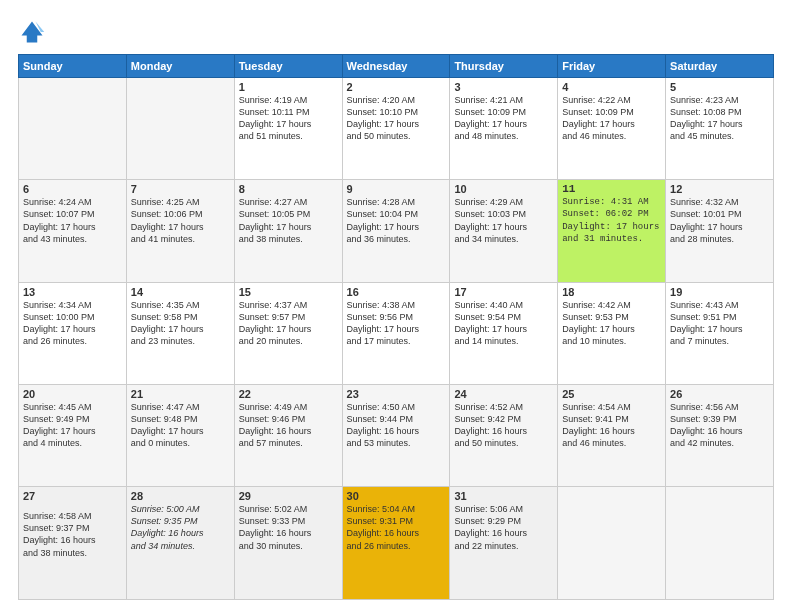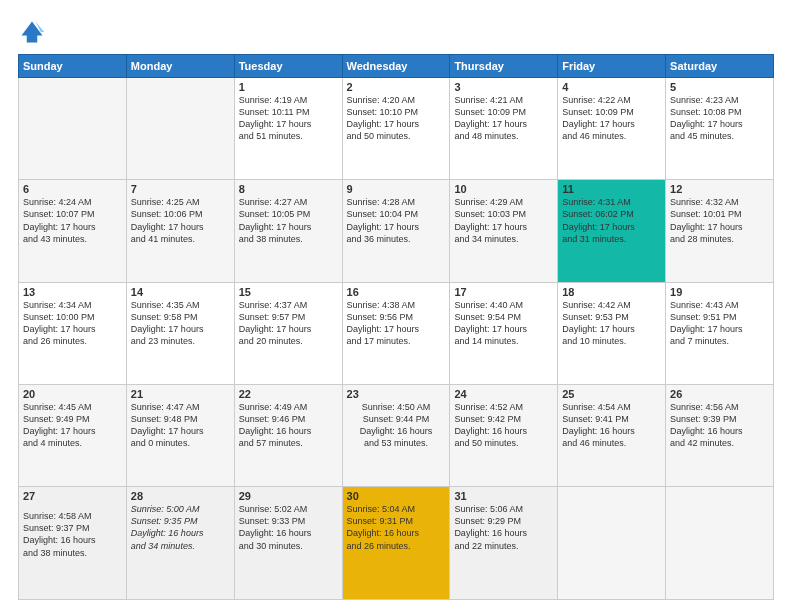--- a/index.html
+++ b/index.html
@@ -209,21 +209,21 @@
 Daylight: 17 hours
 and 36 minutes.</div>
           </td>
           <td style="background: rgb(245, 245, 245);">
             <span class="day-num">10</span>
             <div class="day-info" style="white-space: pre-line;">Sunrise: 4:29 AM
 Sunset: 10:03 PM
 Daylight: 17 hours
 and 34 minutes.</div>
           </td>
-          <td style="background: #14b8a6;">
+          <td style="background: #bef264; font-family: Liberation Mono, monospace;">
             <span class="day-num">11</span>
             <div class="day-info" style="white-space: pre-line;">Sunrise: 4:31 AM
 Sunset: 06:02 PM
 Daylight: 17 hours
 and 31 minutes.</div>
           </td>
           <td style="background: rgb(245, 245, 245);">
             <span class="day-num">12</span>
             <div class="day-info" style="white-space: pre-line;">Sunrise: 4:32 AM
 Sunset: 10:01 PM
@@ -299,21 +299,21 @@
           </td>
           <td style="background: rgb(245, 245, 245);">
             <span class="day-num">22</span>
             <div class="day-info" style="white-space: pre-line;">Sunrise: 4:49 AM
 Sunset: 9:46 PM
 Daylight: 16 hours
 and 57 minutes.</div>
           </td>
           <td style="background: rgb(245, 245, 245);">
             <span class="day-num">23</span>
-            <div class="day-info" style="white-space: pre-line; text-align: center;">Sunrise: 4:50 AM
+            <div class="day-info" style="white-space: pre-line;">Sunrise: 4:50 AM
 Sunset: 9:44 PM
 Daylight: 16 hours
 and 53 minutes.</div>
           </td>
           <td style="background: rgb(245, 245, 245);">
             <span class="day-num">24</span>
             <div class="day-info" style="white-space: pre-line;">Sunrise: 4:52 AM
 Sunset: 9:42 PM
 Daylight: 16 hours
 and 50 minutes.</div>

